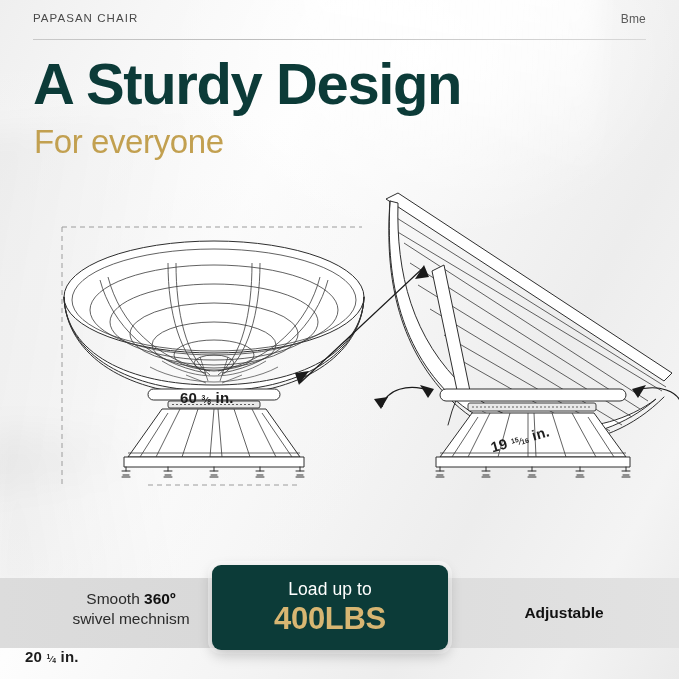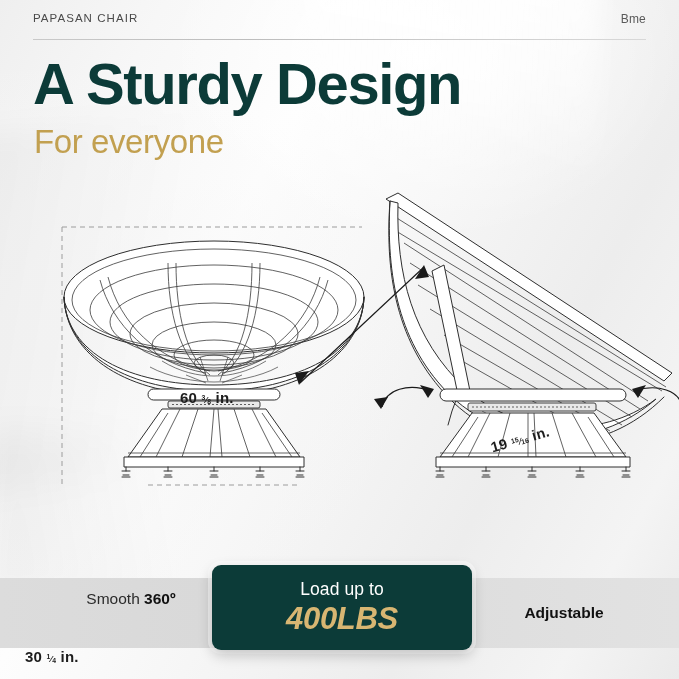--- a/index.html
+++ b/index.html
@@ -86,27 +86,27 @@
   #band{position:absolute;left:0;top:578px;width:679px;height:70px;
     background:linear-gradient(90deg,#dcdcdc 0%,#d9d9d9 30%,#dddddd 60%,#e2e2e2 100%);}
   .feat{position:absolute;text-align:center;color:#2b2b2b;
     font-size:15.5px;line-height:1.32;}
   .feat b{font-weight:700;color:#111;}
   #feat-left{left:33px;top:589px;width:196px;}
   #feat-right{left:466px;top:589px;width:196px;margin-top:14px;}
   .feat .l2{display:block;}
 
   #badge{
-    position:absolute;left:212px;top:565px;width:260px;height:85px;
+    position:absolute;left:212px;top:565px;width:236px;height:85px;
     background:#0c3b38;border-radius:9px;
     box-shadow:0 5px 14px rgba(0,0,0,.22), 0 0 0 4px rgba(255,255,255,.55);
     display:flex;flex-direction:column;align-items:center;justify-content:center;
   }
   #badge-top{color:#ffffff;font-size:17.5px;font-weight:400;letter-spacing:.1px;}
-  #badge-val{color:#d8b672;font-size:31px;font-weight:700;letter-spacing:-.3px;margin-top:1px;font-style:italic;}
+  #badge-val{color:#d8b672;font-size:31px;font-weight:700;letter-spacing:-.3px;margin-top:1px;}
 </style>
 </head>
 <body>
 
 <div id="page">
 
   <div class="streak s1"></div>
   <div class="streak s2"></div>
   <div class="streak s3"></div>
 
@@ -262,41 +262,42 @@
       </g>
     </svg>
 
     <div class="dimlabel" id="dim-width">
       <span>60</span>
       <span class="fr"><sup class="f-n">3</sup><span class="slash">⁄</span><sub class="f-d">8</sub></span>
       <span>in.</span>
     </div>
 
     <div class="dimlabel" id="dim-height">
-      <span>30</span>
+      <span>20</span>
       <span class="fr"><sup class="f-n">1</sup><span class="slash">⁄</span><sub class="f-d">4</sub></span>
       <span>in.</span>
     </div>
 
     <div class="dimlabel" id="dim-depth">
       <span style="margin-left:155px">24</span>
       <span>in.</span>
     </div>
 
     <div class="dimlabel" id="dim-diag">
       <span>19</span>
       <span class="fr"><sup class="f-n">15</sup><span class="slash">⁄</span><sub class="f-d">16</sub></span>
       <span>in.</span>
     </div>
   </div>
 
   <div id="band"></div>
 
   <div class="feat" id="feat-left">
     <span><span>Smooth </span><b>360º</b></span>
+    <span class="l2">swivel mechnism</span>
   </div>
 
   <div id="badge">
     <div id="badge-top">Load up to</div>
     <div id="badge-val">400LBS</div>
   </div>
 
   <div class="feat" id="feat-right">
     <span><b>Adjustable</b></span>
   </div>

